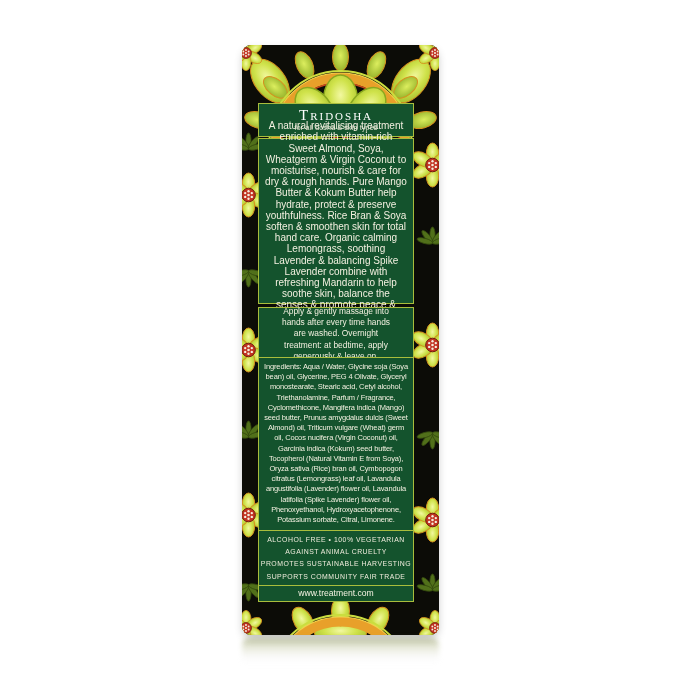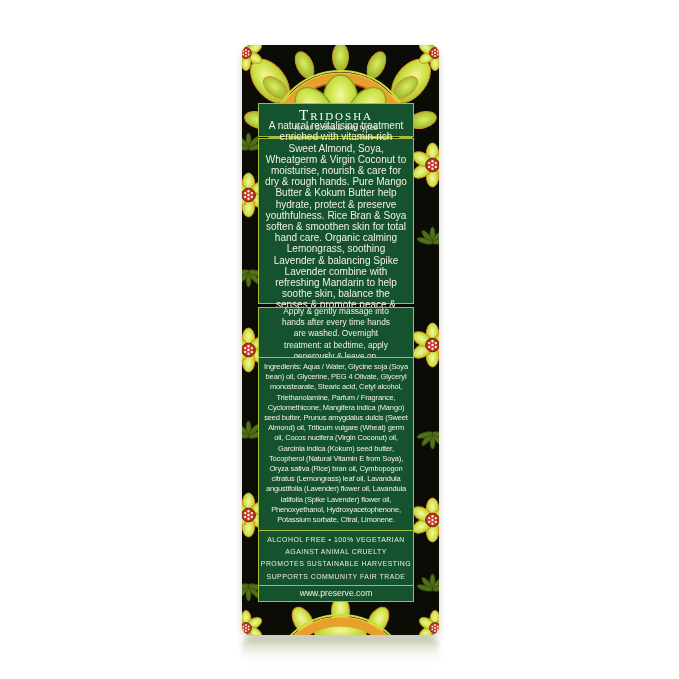--- a/index.html
+++ b/index.html
@@ -151,20 +151,20 @@
     <div class="panel panel-ing">
       <p class="ing-text">Ingredients: Aqua / Water, Glycine soja (Soya bean) oil, Glycerine, PEG 4 Olivate, Glyceryl monostearate, Stearic acid, Cetyl alcohol, Triethanolamine, Parfum / Fragrance, Cyclomethicone, Mangifera indica (Mango) seed butter, Prunus amygdalus dulcis (Sweet Almond) oil, Triticum vulgare (Wheat) germ oil, Cocos nucifera (Virgin Coconut) oil, Garcinia indica (Kokum) seed butter, Tocopherol (Natural Vitamin E from Soya), Oryza sativa (Rice) bran oil, Cymbopogon citratus (Lemongrass) leaf oil, Lavandula angustifolia (Lavender) flower oil, Lavandula latifolia (Spike Lavender) flower oil, Phenoxyethanol, Hydroxyacetophenone, Potassium sorbate, Citral, Limonene.</p>
       <hr class="divider">
       <div class="claims">
         <div class="claim">ALCOHOL FREE • 100% VEGETARIAN</div>
         <div class="claim">AGAINST ANIMAL CRUELTY</div>
         <div class="claim">PROMOTES SUSTAINABLE HARVESTING</div>
         <div class="claim">SUPPORTS COMMUNITY FAIR TRADE</div>
       </div>
       <hr class="divider">
-      <div class="website">www.preserve.com</div>
+      <div class="website">www.treatment.com</div>
     </div>
 
   </div>
 
   <div class="reflection"></div>
 
 </div>
 
 </body></html>

